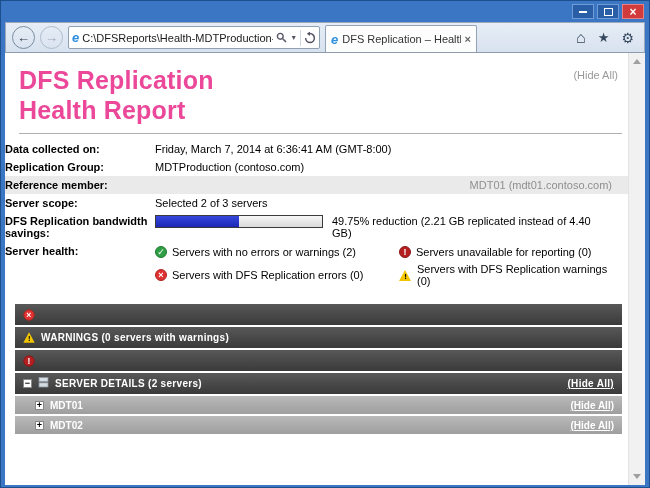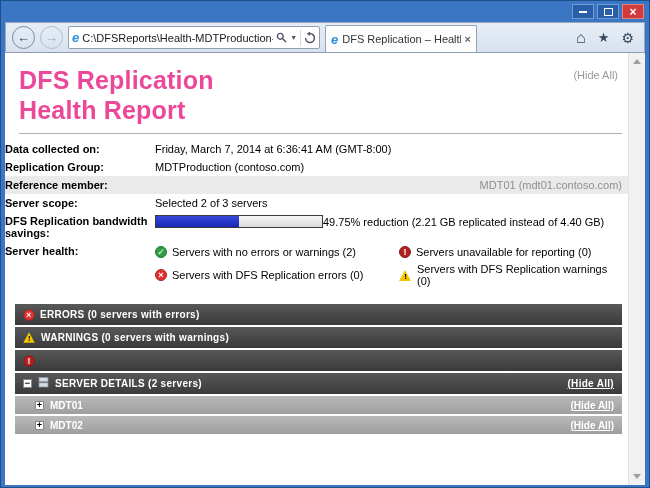--- a/index.html
+++ b/index.html
@@ -97,24 +97,24 @@
     letter-spacing: 0.2px;
   }
   .show-all {
     position: absolute; top: 16px; right: 10px;
     color: #9a9a9a; font-size: 11px; cursor: pointer; text-decoration: none;
   }
   .rule { border: none; border-top: 1px solid #b0b0b0; margin: 8px 6px 6px 14px; }
   .frow { display: flex; align-items: flex-start; padding: 3px 0; }
   .frow.muted { background: #eaeaea; }
   .flabel { flex: 0 0 150px; font-weight: bold; }
-  .fvalue { flex: 1 1 auto; padding-right: 6px; }
+  .fvalue { flex: 1 1 auto; padding-right: 16px; }
   .frow.muted .fvalue { color: #8f8f8f; text-align: right; }
   
-  .bw-value { display: flex; align-items: flex-end; }
+  .bw-value { display: flex; align-items: flex-start; gap: 9px; }
   .bw-bar {
     width: 168px; height: 13px;
     border: 1px solid #3a3a3a;
     background: linear-gradient(#f7f7f7, #dadada);
     flex: 0 0 auto;
   }
   .bw-fill { height: 100%; background: linear-gradient(#3748dd, #1c28b4); }
   
   .health-grid {
     display: grid; grid-template-columns: 238px 1fr;
@@ -296,21 +296,20 @@
                 <span class="tri-mark">!</span>
               </span>
             <span>Servers with DFS Replication warnings (0)</span>
           </span>
         </span>
       </div>
 
       <div class="sections">
         <div class="section-bar">
           <span class="cic err">×</span>
-          <span>ERRORS  (0 servers with errors)</span>
         </div>
         <div class="section-bar">
           <span class="tri">
               <span class="tri-mark">!</span>
             </span>
           <span>WARNINGS  (0 servers with warnings)</span>
         </div>
         <div class="section-bar">
           <span class="cic unav">!</span>
         </div>

